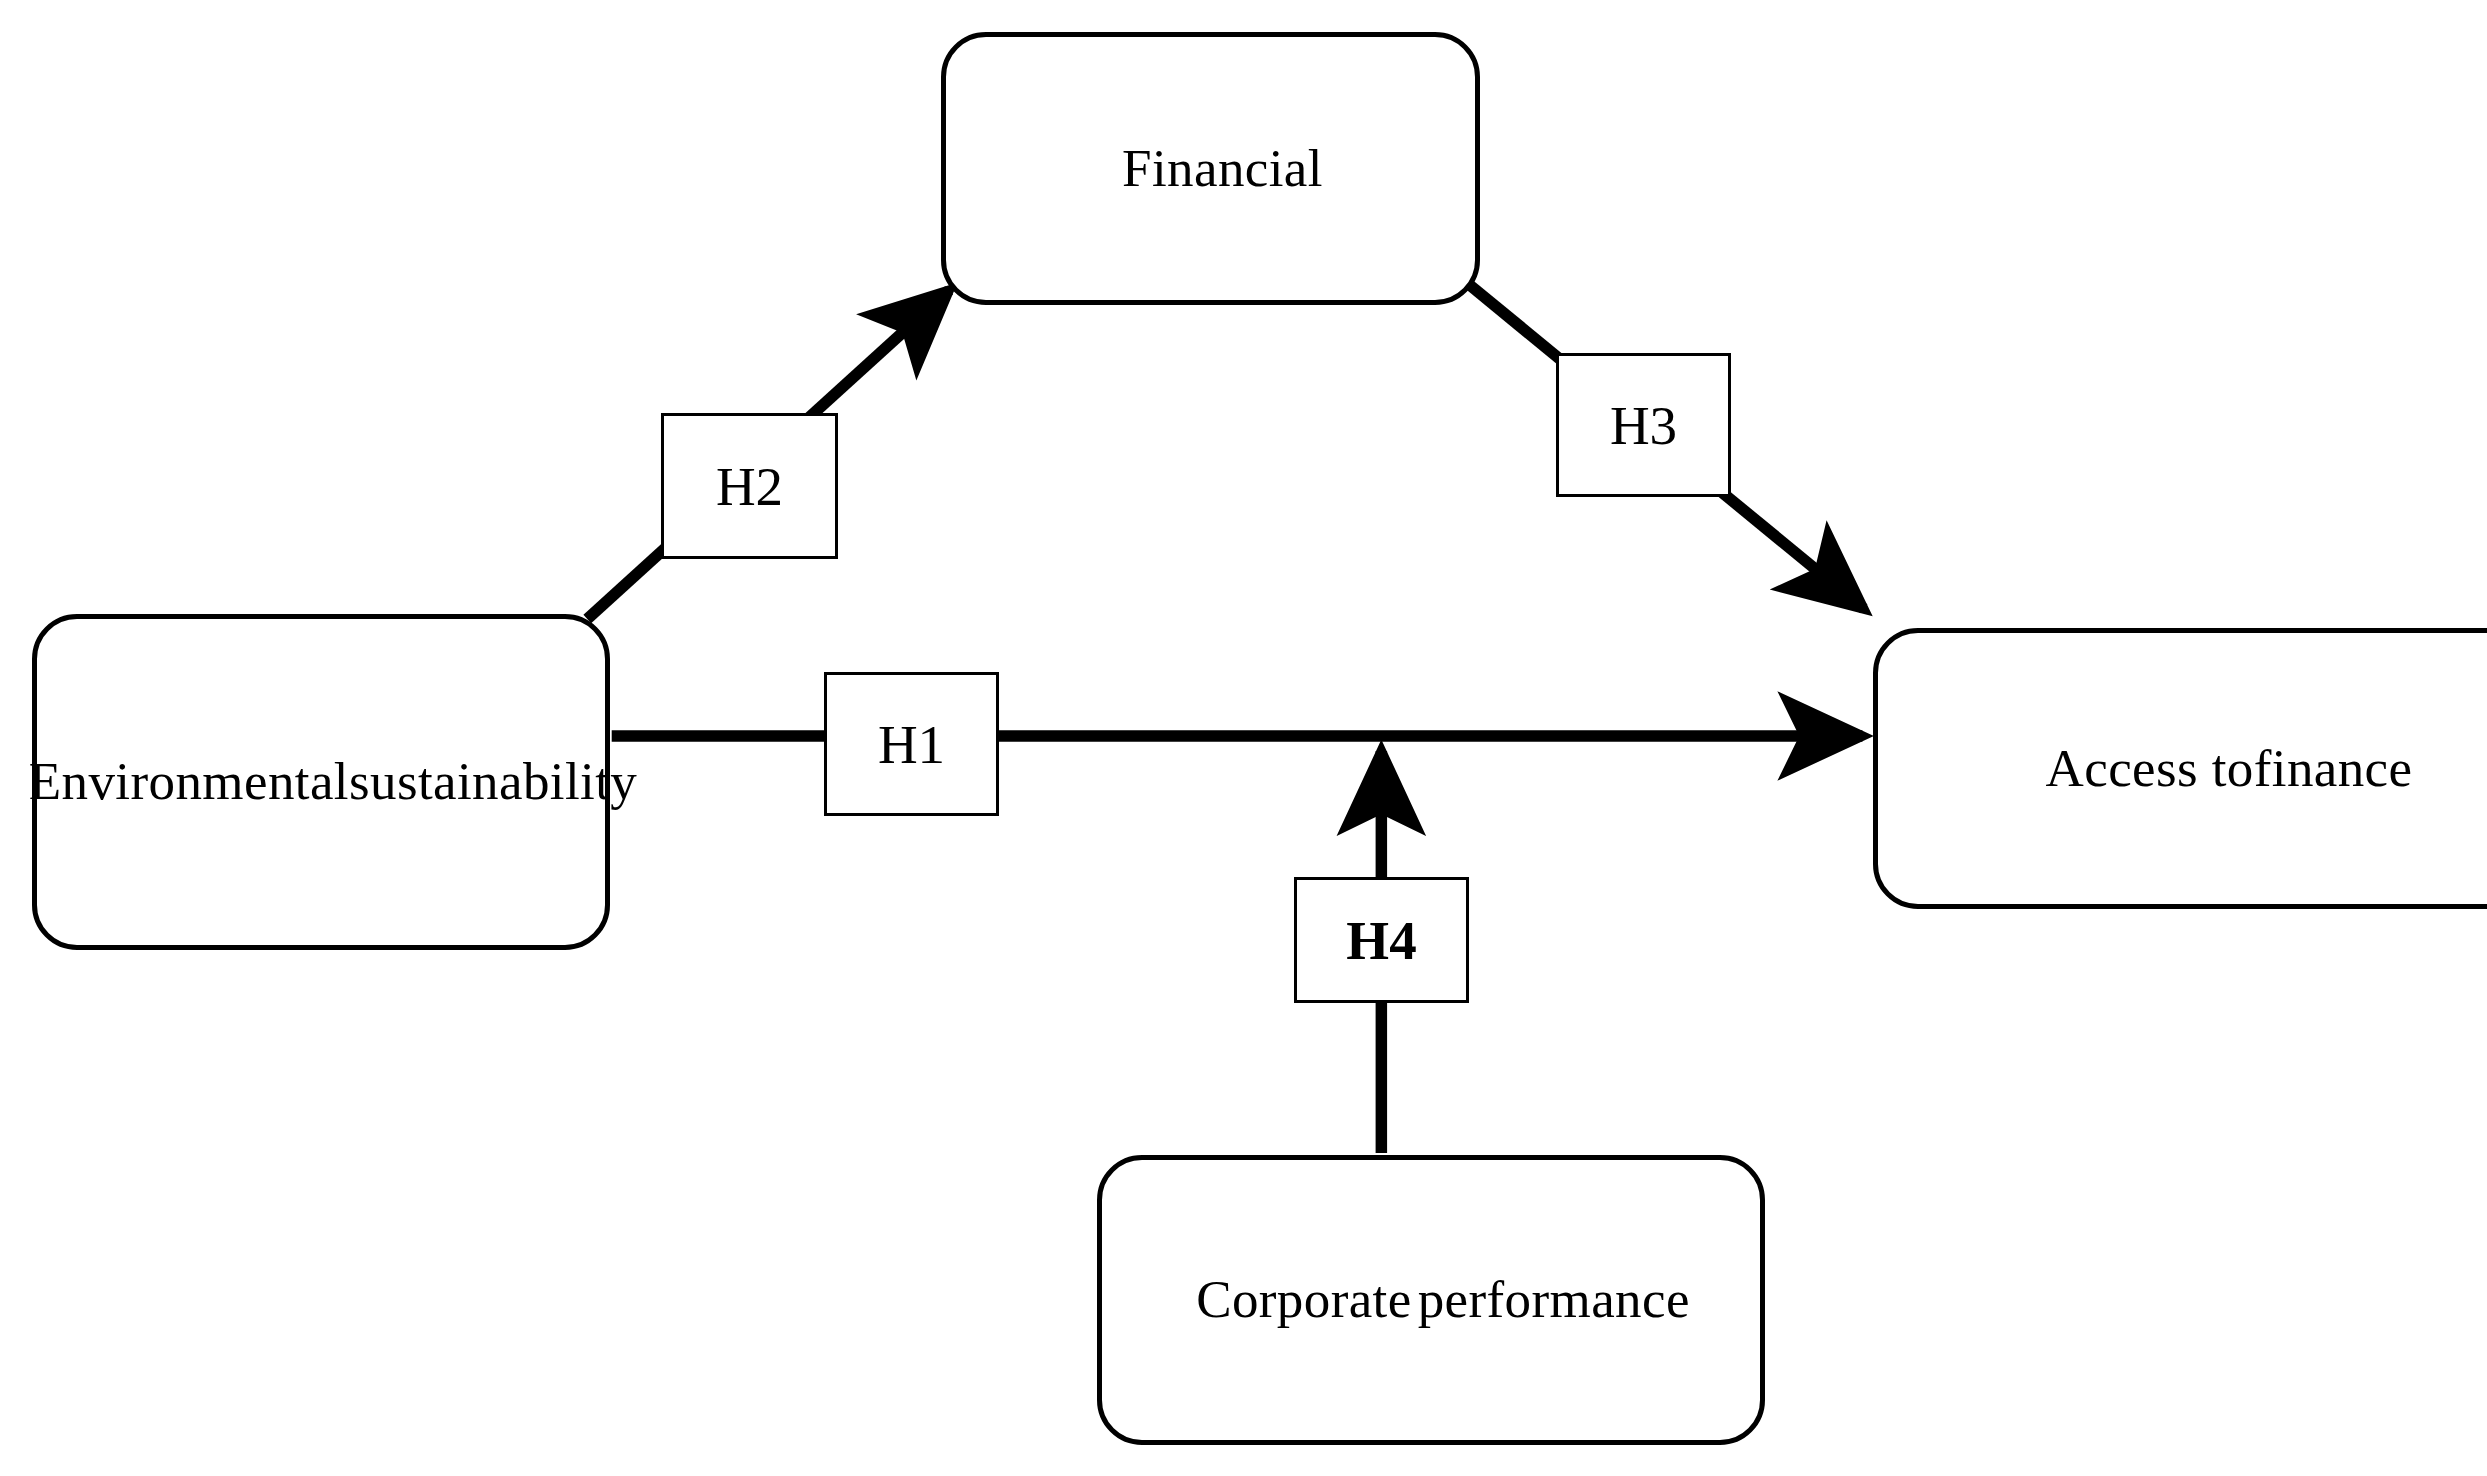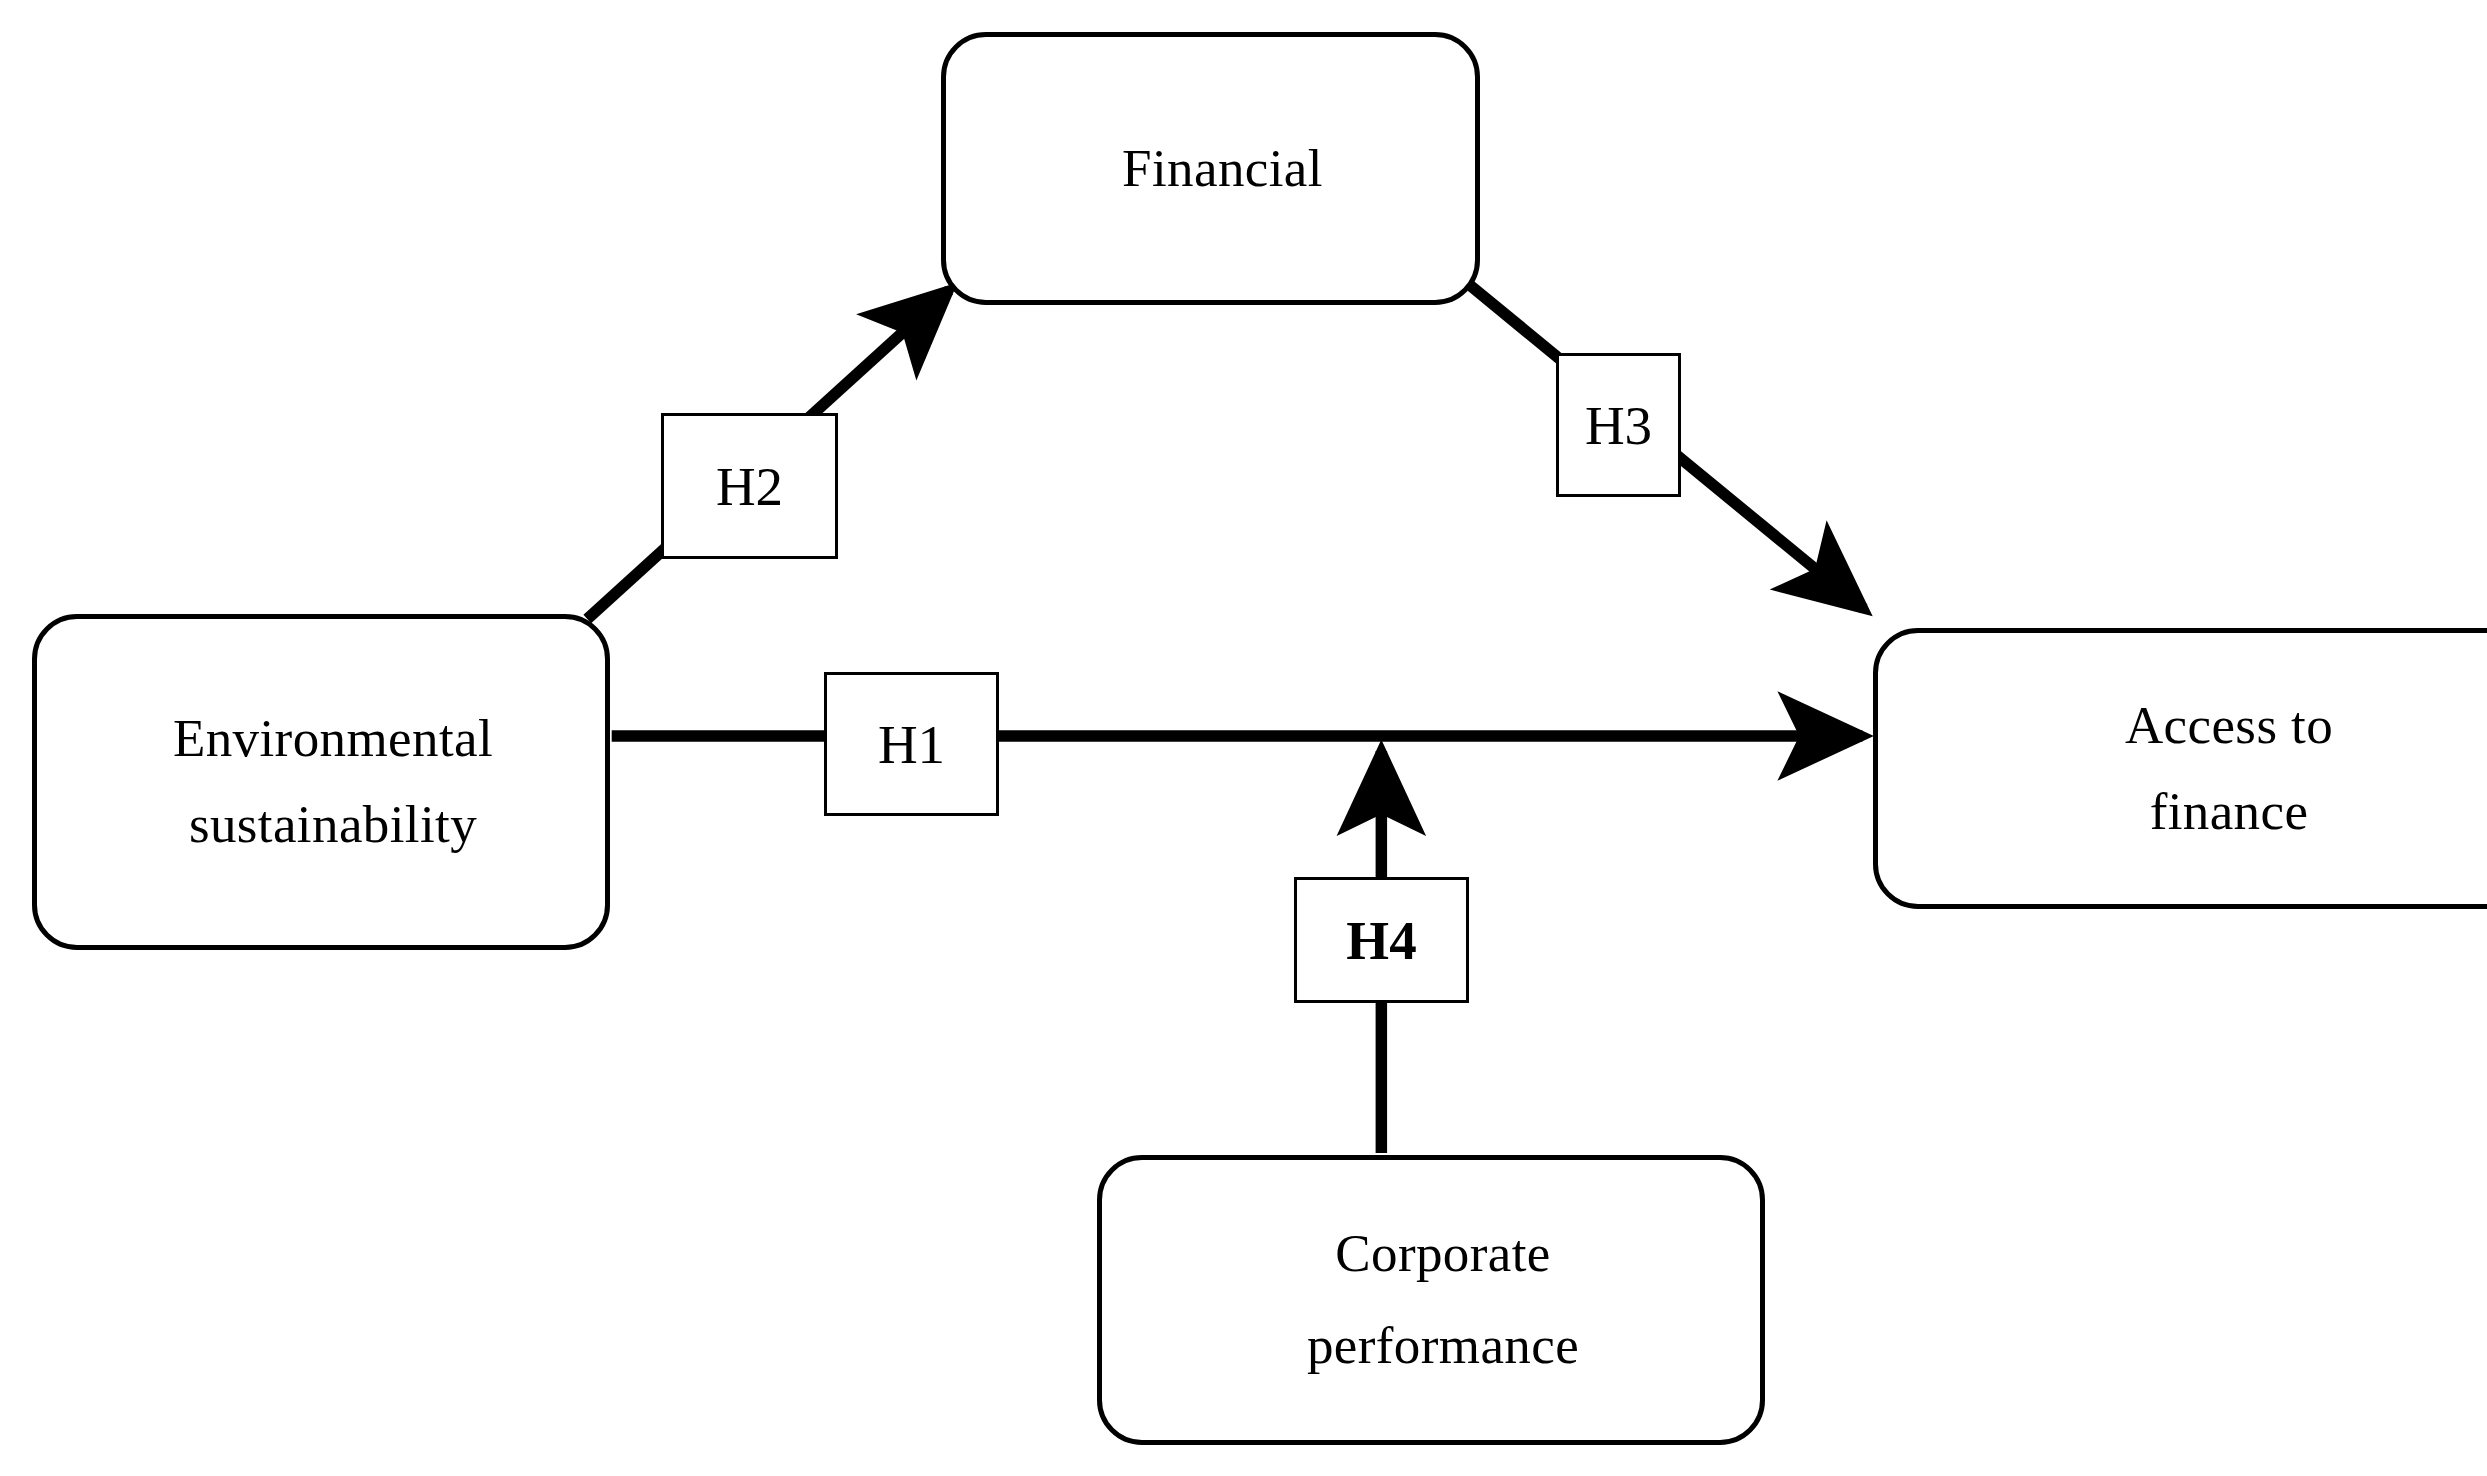--- a/index.html
+++ b/index.html
@@ -28,21 +28,21 @@
     z-index: 1;
   }
   .construct-node {
     position: absolute;
     box-sizing: border-box;
     background: #ffffff;
     border: 5px solid #000000;
     border-radius: 45px;
     z-index: 2;
     display: flex;
-    flex-direction: column;
+    flex-direction: row;
     align-items: center;
     justify-content: center;
     text-align: center;
     color: #000000;
     font-size: 53px;
     line-height: 1.62;
     letter-spacing: 0.4px;
     padding-left: 24px;
   }
   .construct-node .node-line {
@@ -71,21 +71,21 @@
     left: 32px;    top: 614px;  width: 578px;  height: 336px;
   }
   #node-access-to-finance {
     left: 1873px;  top: 628px;  width: 688px;  height: 281px;
   }
   #node-corporate-governance {
     left: 1097px;  top: 1155px; width: 668px;  height: 290px; gap: 6px;
   }
   
   #label-h2 { left: 633px;  top: 413px;  width: 177px; height: 146px; margin-left: 28px; }
-  #label-h3 { left: 1556px; top: 353px;  width: 125px; height: 144px; }
+  #label-h3 { left: 1556px; top: 353px;  width: 175px; height: 144px; }
   #label-h1 { left: 824px; top: 672px;  width: 175px; height: 144px; }
   #label-h4 { left: 1294px; top: 877px; width: 175px; height: 126px; font-weight: bold; }
 </style>
 </head>
 <body>
 
 <div id="diagram-root">
 
   <svg id="edge-layer" viewBox="0 0 3464 2057" width="2487" height="1477" xmlns="http://www.w3.org/2000/svg">
     <defs>

